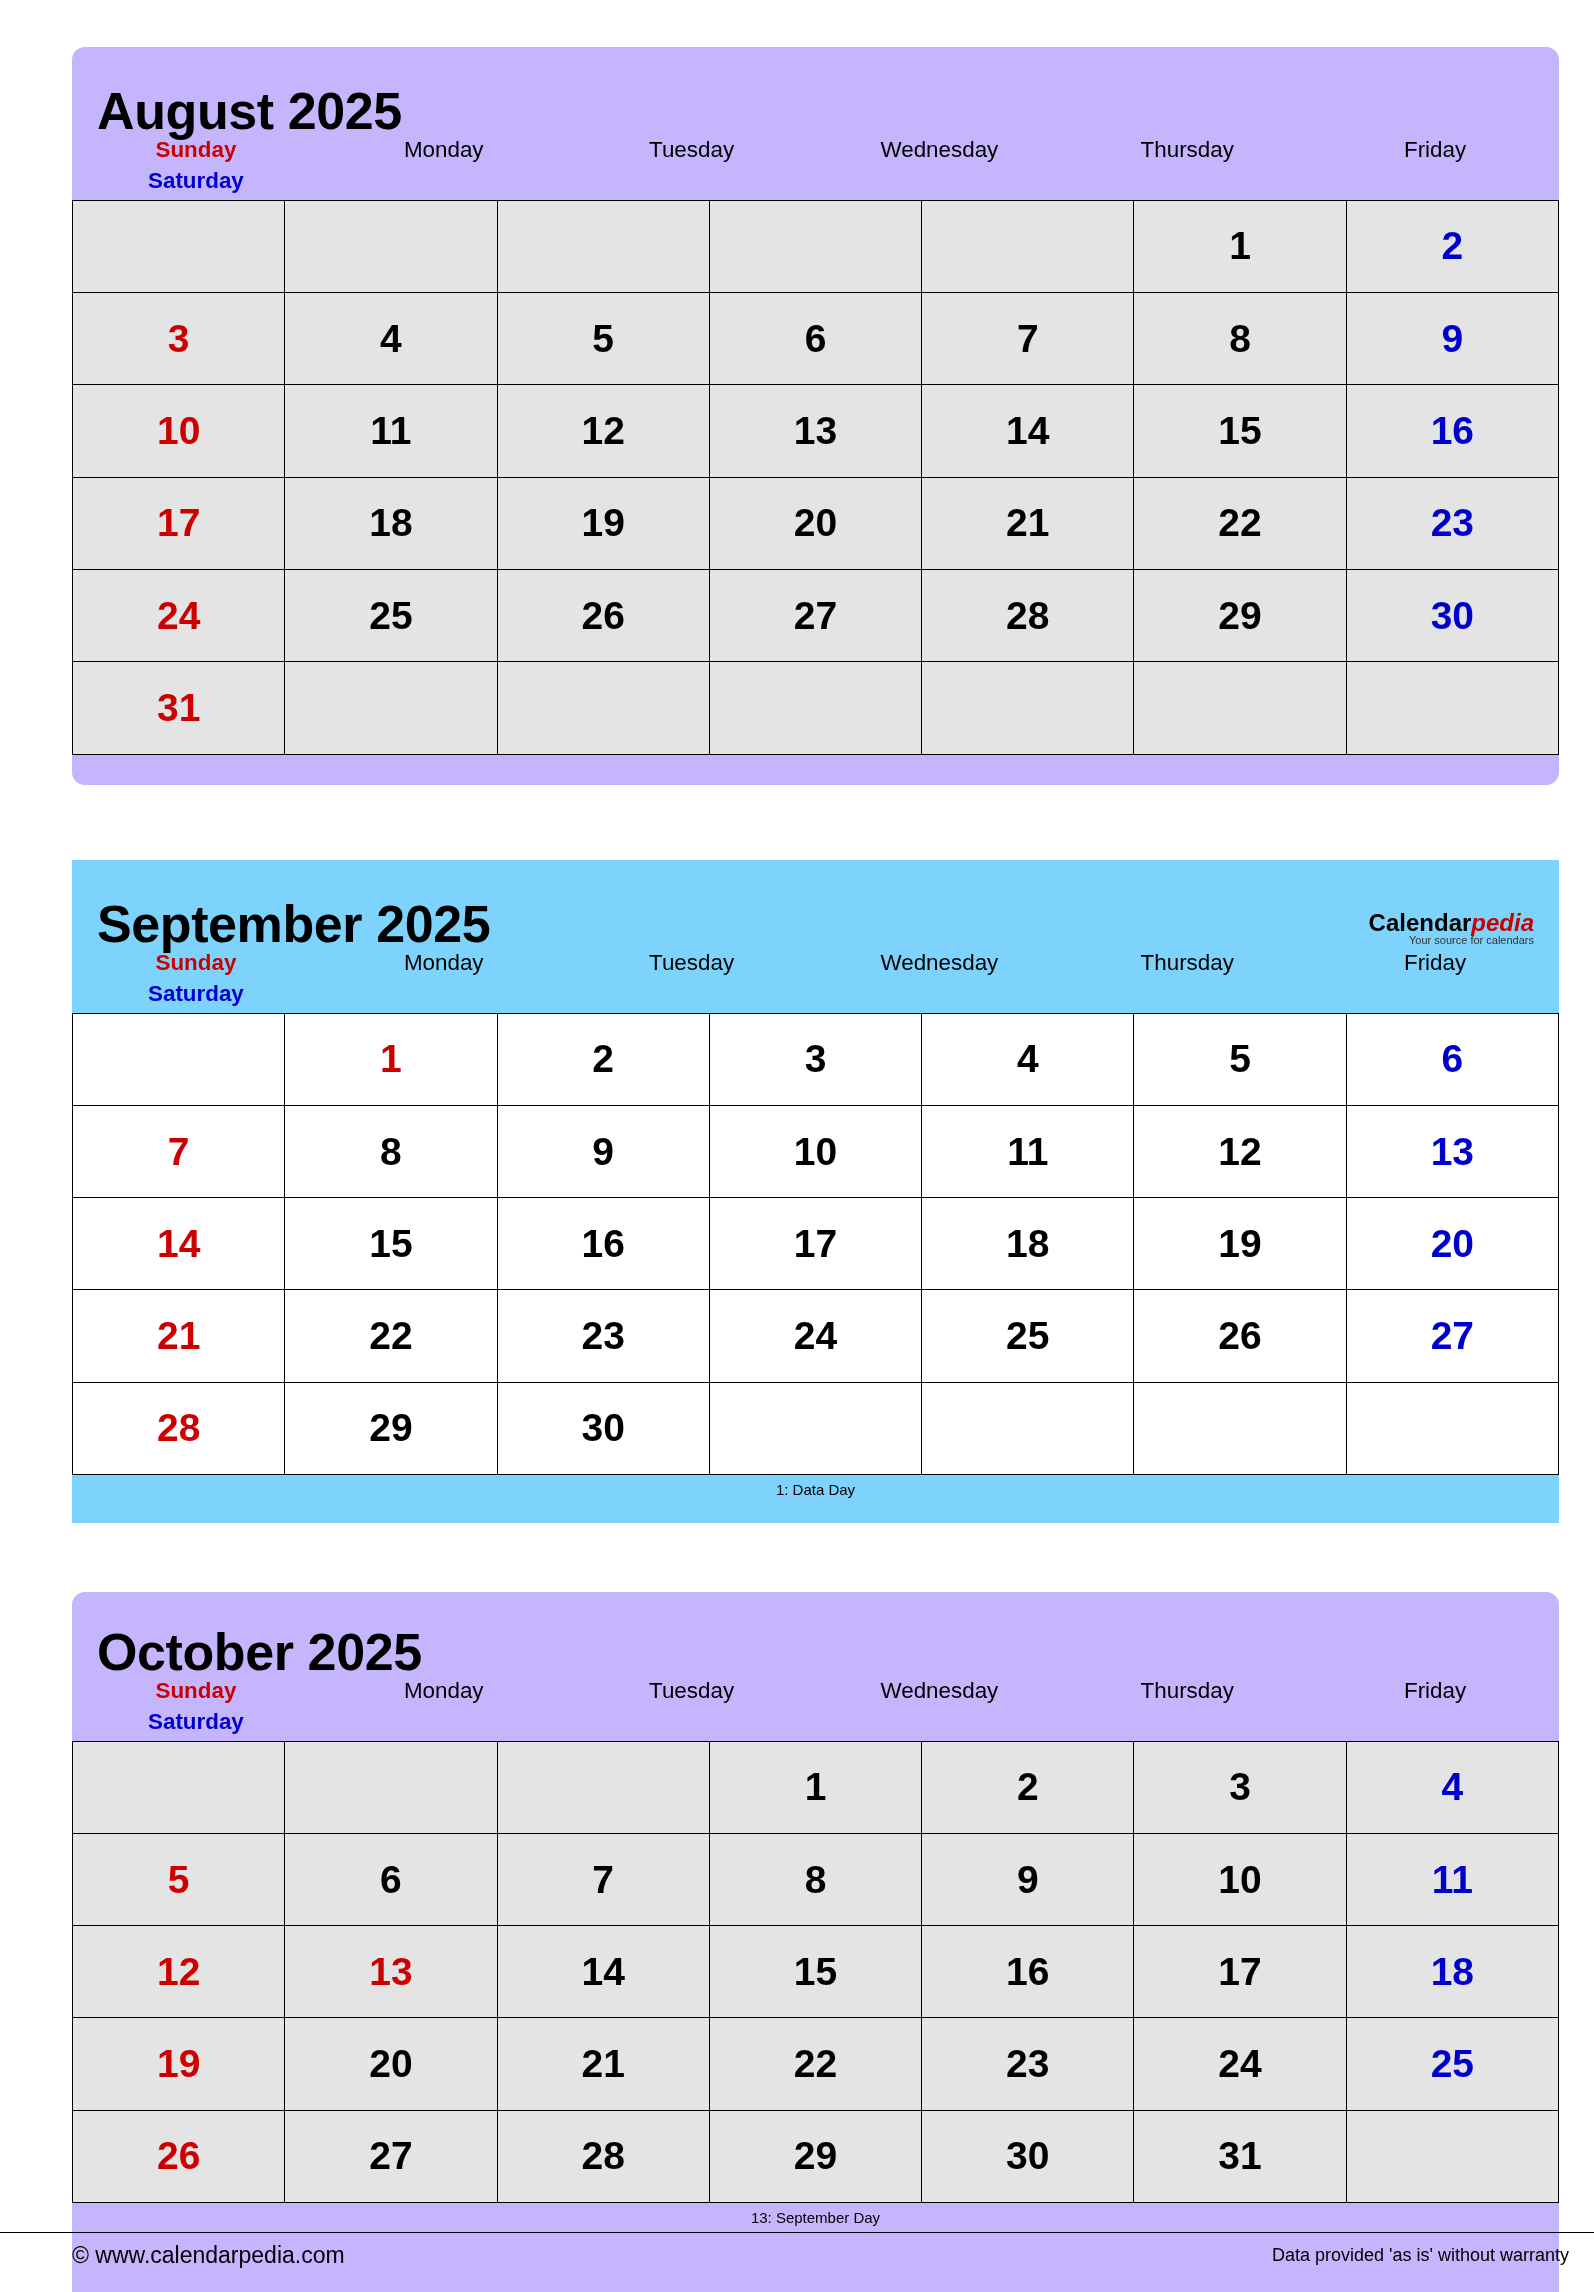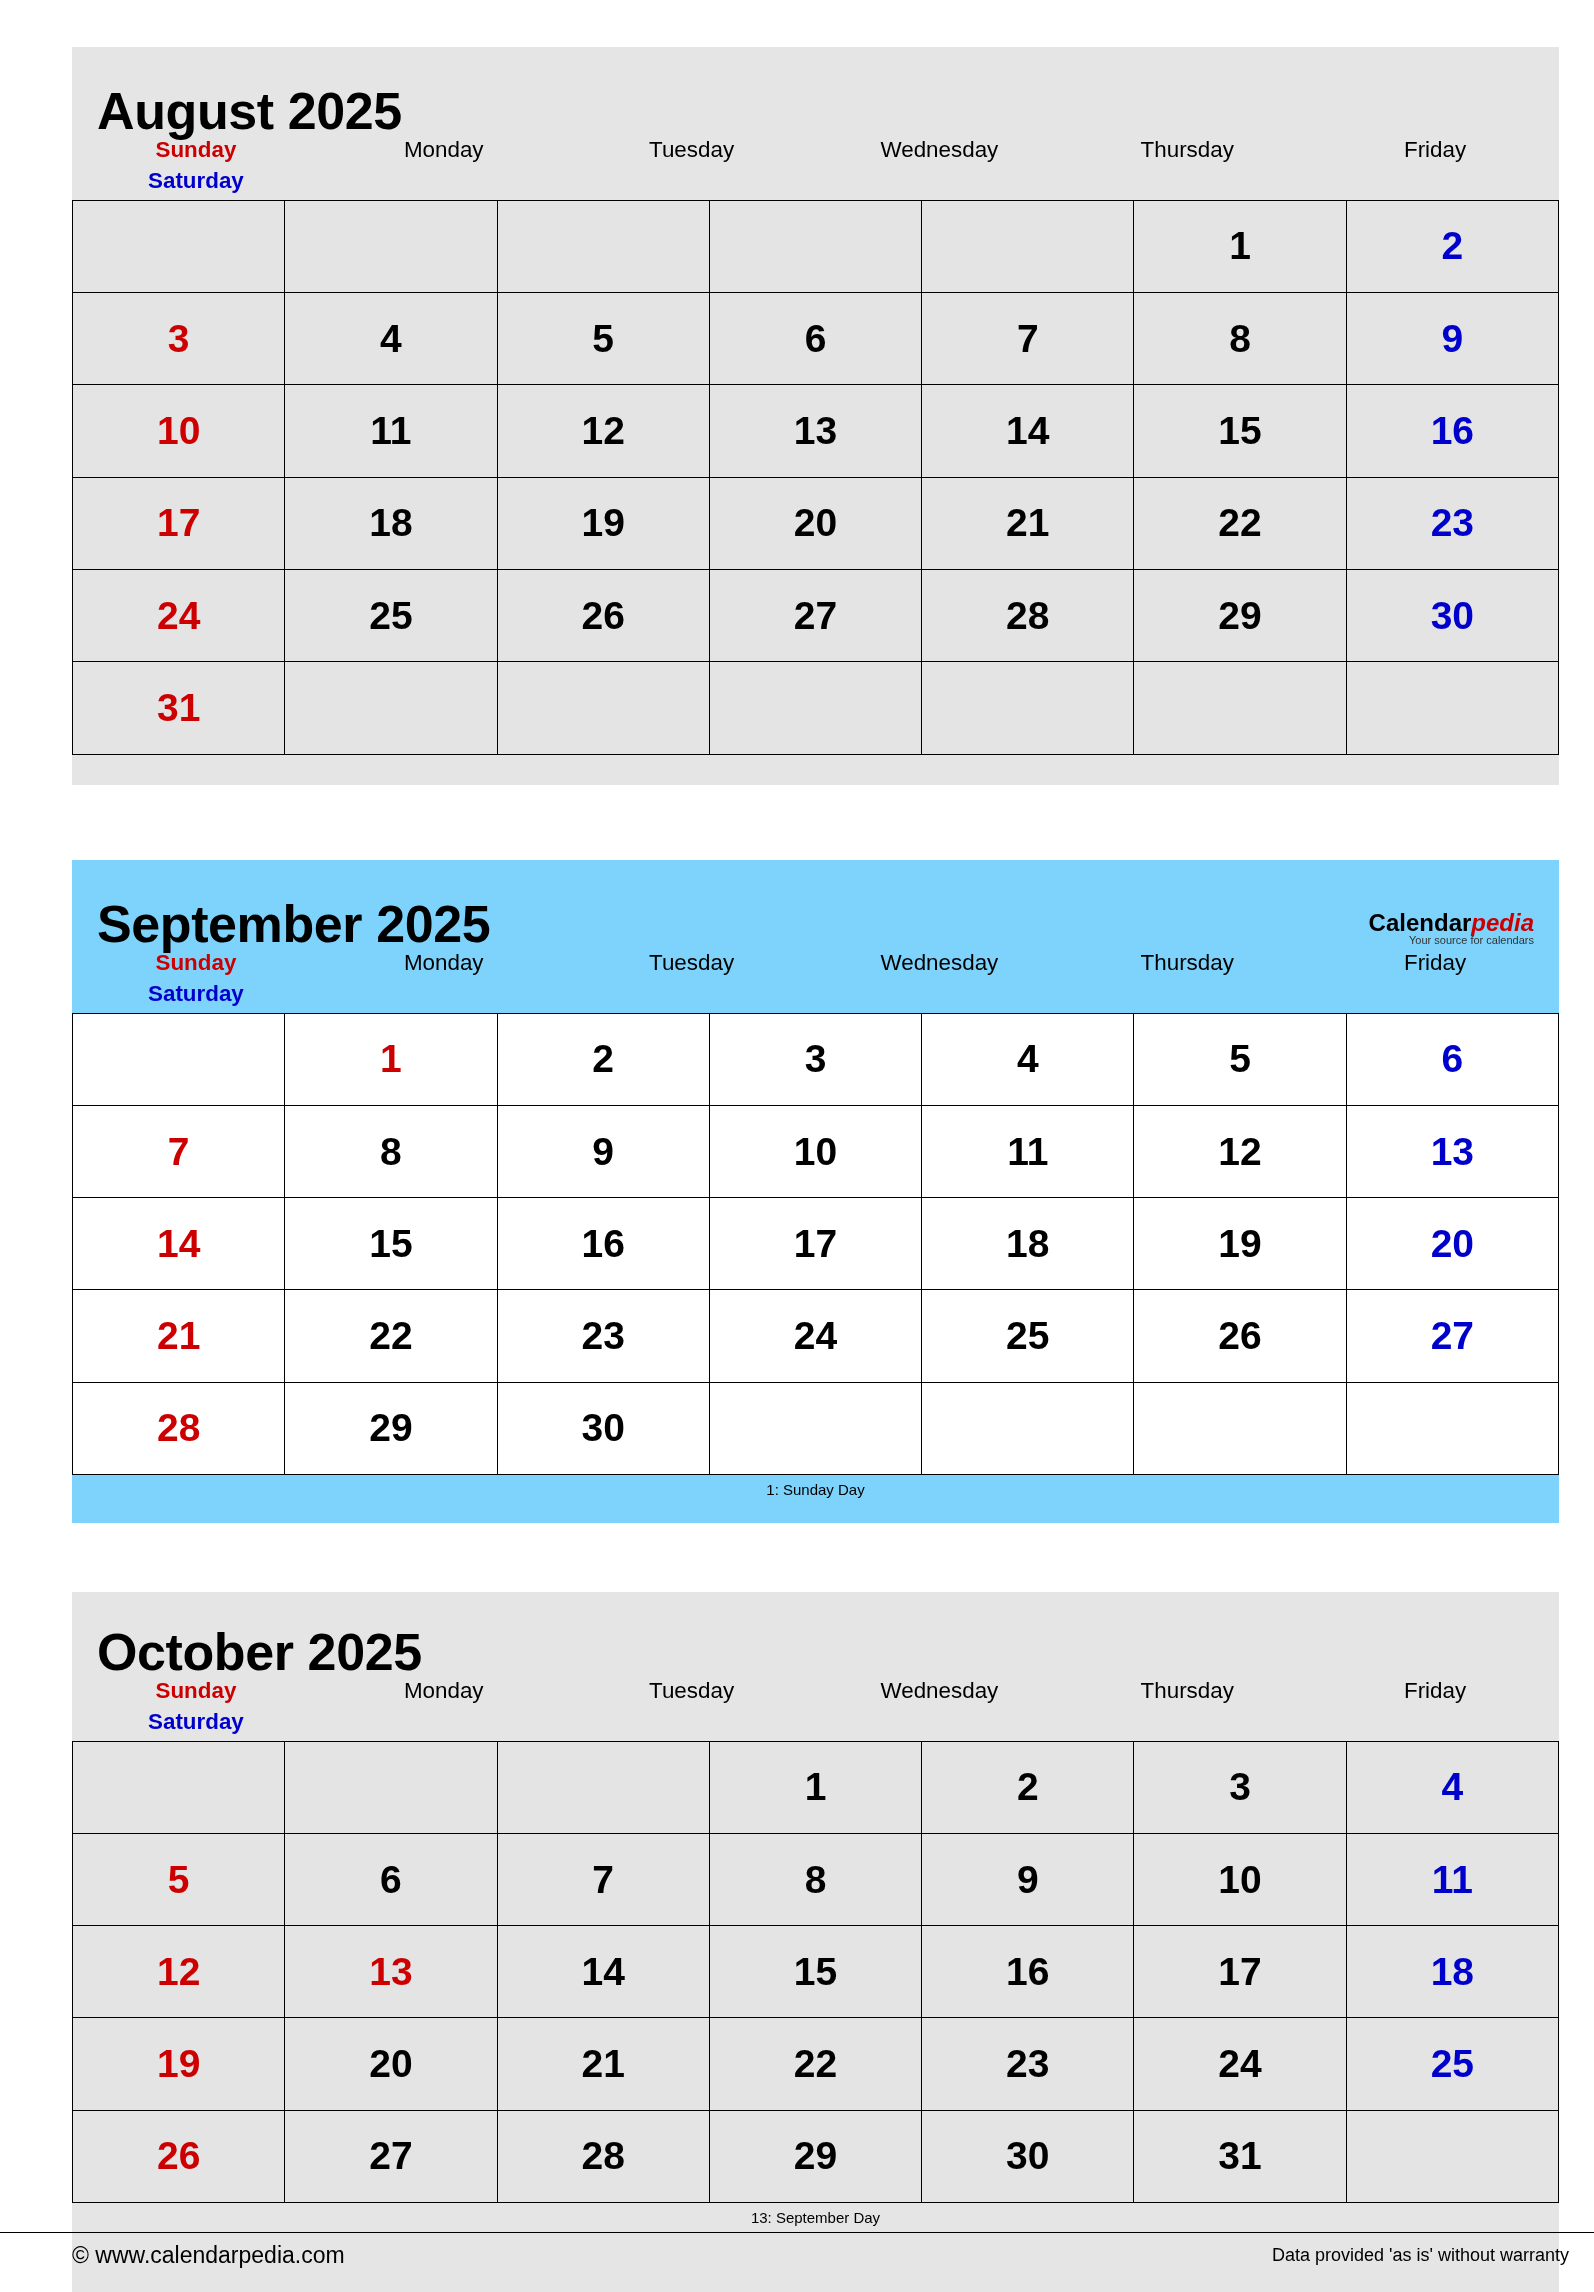--- a/index.html
+++ b/index.html
@@ -20,21 +20,22 @@
     height: 2293px;
     box-sizing: border-box;
   }
 
   
   .month-block {
     position: absolute;
     box-sizing: border-box;
   }
   .month-block.shaded {
-    background: #e5e5e5;
+    background: #c4b5fd;
+    border-radius: 13px;
   }
   .month-block.plain {
     background: #7dd3fc;
   }
 
   .month-header {
     display: flex;
     align-items: flex-end;
     justify-content: space-between;
     padding: 0 25px 0 25px;
@@ -266,21 +267,21 @@
         <div class="cal-cell">26</div>
         <div class="cal-cell sat">27</div>
         <div class="cal-cell sun">28</div>
         <div class="cal-cell">29</div>
         <div class="cal-cell">30</div>
         <div class="cal-cell empty"></div>
         <div class="cal-cell empty"></div>
         <div class="cal-cell empty"></div>
         <div class="cal-cell empty"></div>
       </div>
-    <div class="notes">1: Sunday Day</div>
+    <div class="notes">1: Data Day</div>
   </div>
 
   <div class="month-block shaded" style="left:72px; top:1592px; width:1487px; height:752px;">
     <div class="month-header" style="height:86px; padding-left:25px;">
       <div class="month-title">October 2025</div>
     </div>
     <div class="weekday-row">
       <div class="weekday sun">Sunday</div>
       <div class="weekday">Monday</div>
       <div class="weekday">Tuesday</div>

